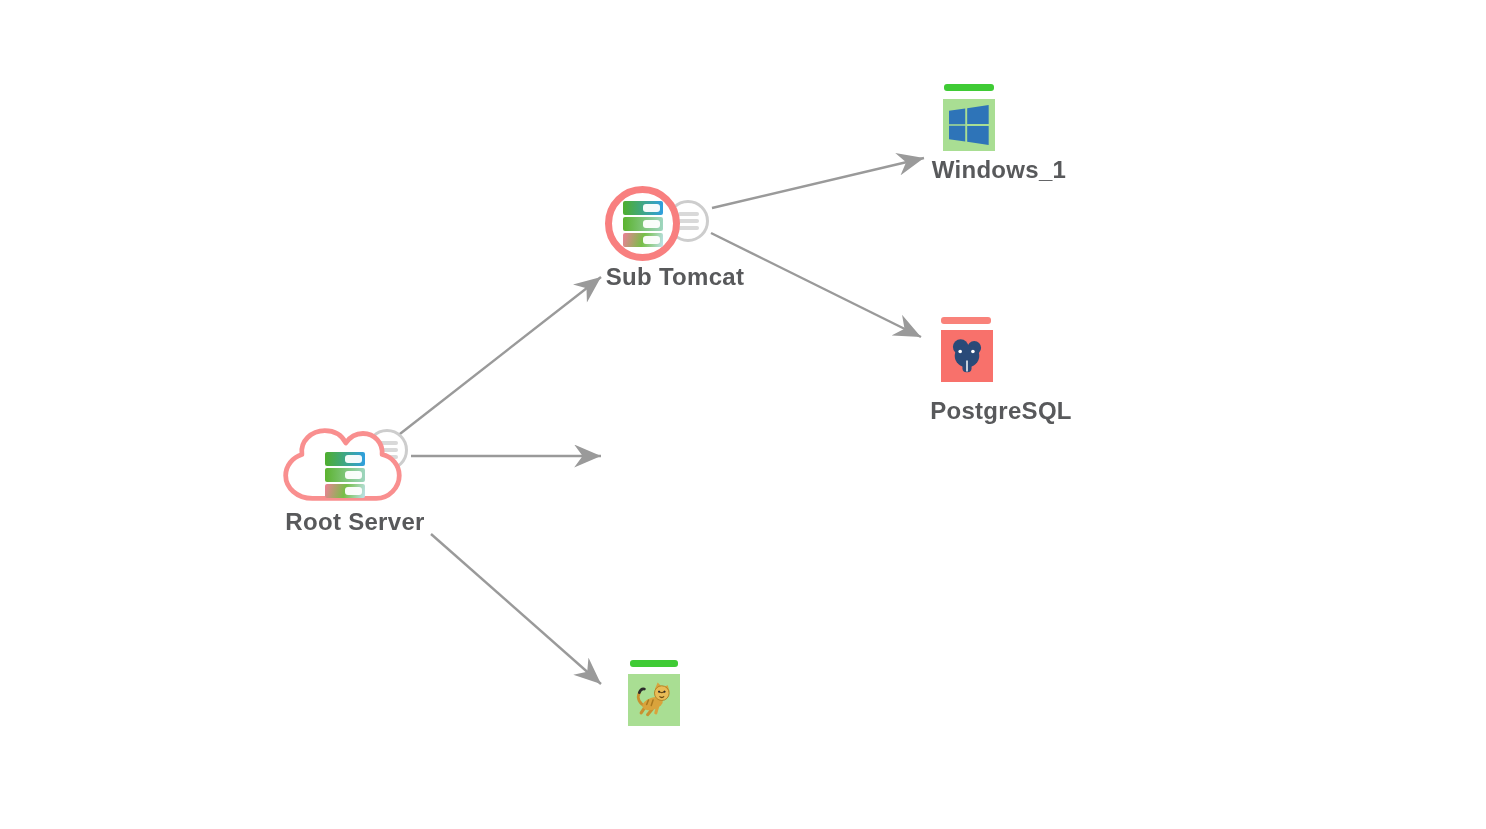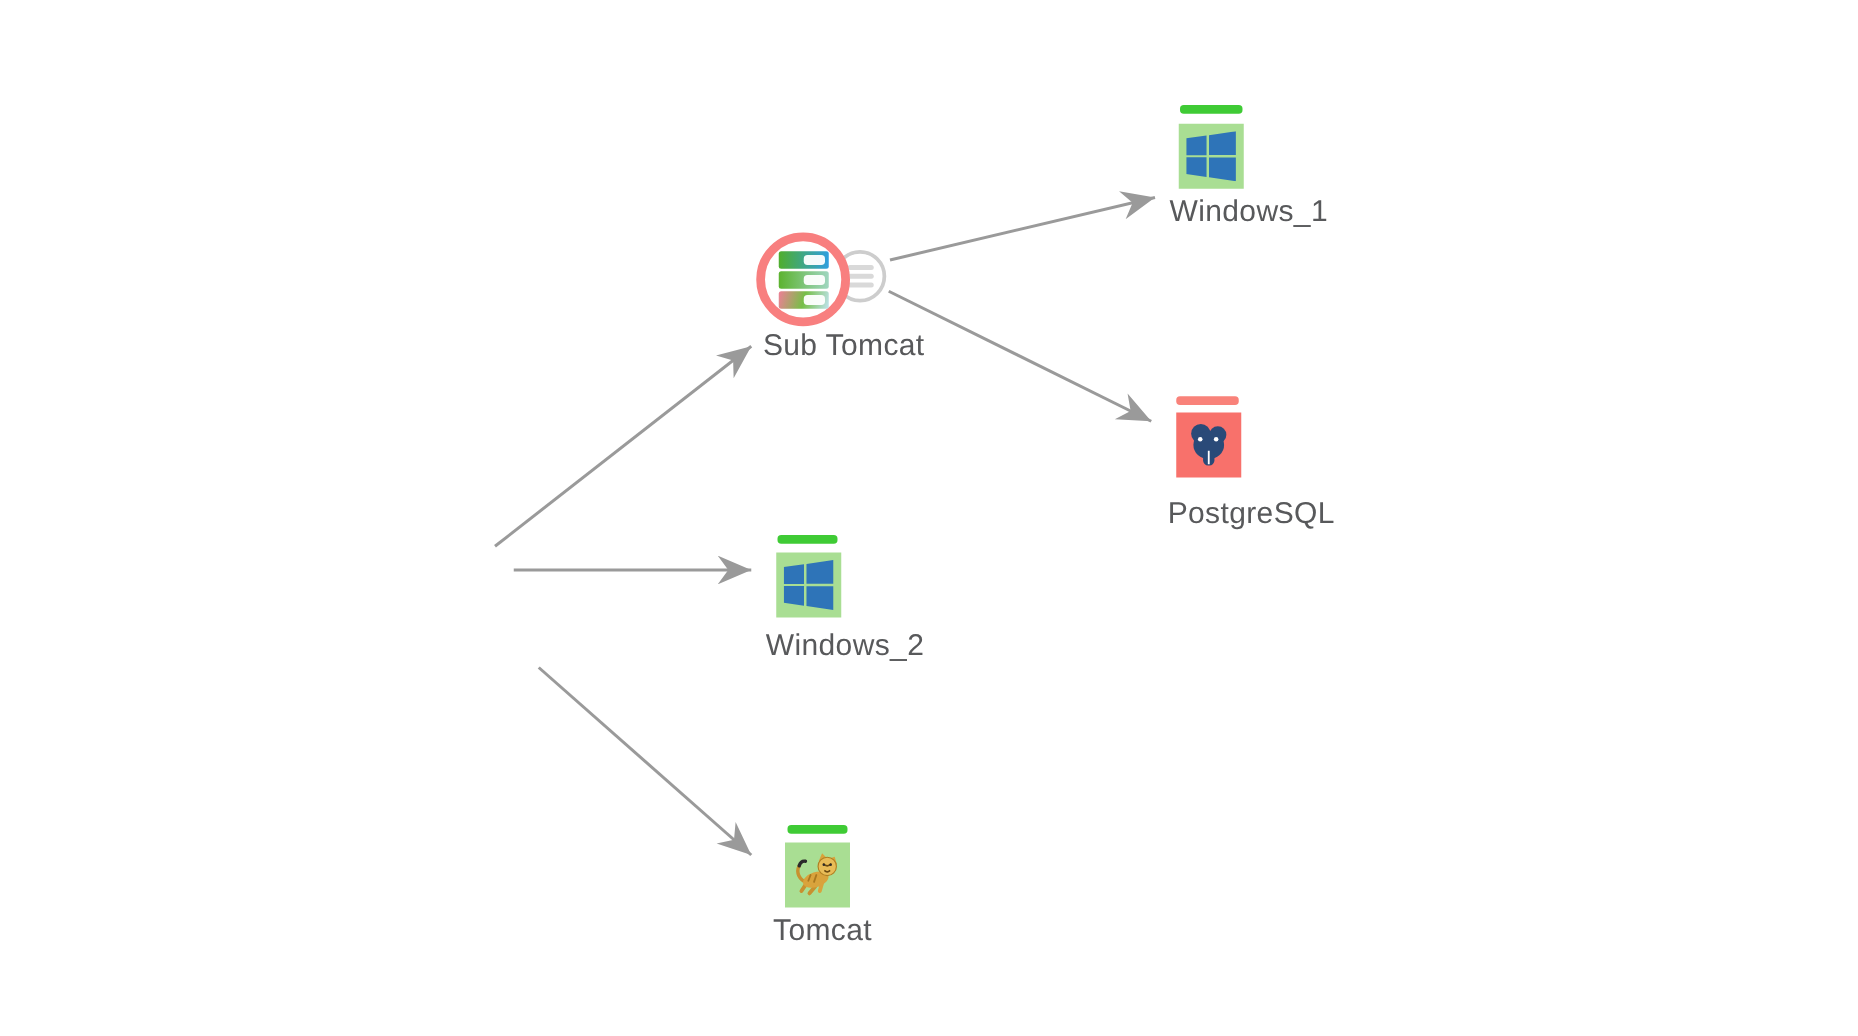--- a/index.html
+++ b/index.html
@@ -5,21 +5,21 @@
   html,body{margin:0;padding:0;background:#ffffff;}
   .canvas{
     position:relative;
     width:1486px;height:829px;
     background:#ffffff;
     font-family:"Liberation Sans", sans-serif;
     overflow:hidden;
   }
   .edges{position:absolute;left:0;top:0;width:1486px;height:829px;}
   .edge{stroke:#9a9a9a;stroke-width:2.4;}
-  .node-group{position:absolute;}
+  .node-group{position:absolute;font-weight:bold;}
   .node-label{
     position:absolute;
     text-align:center;
     font-size:24px;
     color:#58595b;
     letter-spacing:0.3px;
     white-space:nowrap;
   }
   
   .status-bar{position:absolute;height:7px;border-radius:3px;}
@@ -69,20 +69,38 @@
         <path d="M0,0 L14,6 L0,12 L4.4,6 Z" fill="#9a9a9a"></path>
       </marker>
     </defs>
     <line class="edge" x1="396" y1="437" x2="601" y2="277" marker-end="url(#arrowhead)"></line>
     <line class="edge" x1="712" y1="208" x2="924" y2="158" marker-end="url(#arrowhead)"></line>
     <line class="edge" x1="711" y1="233" x2="921" y2="337" marker-end="url(#arrowhead)"></line>
     <line class="edge" x1="411" y1="456" x2="601" y2="456" marker-end="url(#arrowhead)"></line>
     <line class="edge" x1="431" y1="534" x2="601" y2="684" marker-end="url(#arrowhead)"></line>
   </svg>
 
+  <div class="node-group" style="left:255px;top:421px;width:200px;height:120px;">
+    <div class="menu-btn" style="left:111px;top:8px;">
+      <span></span>
+        <span></span>
+        <span></span>
+    </div>
+    <svg class="cloud-svg" style="left:20px;top:2px;" width="134" height="84" viewBox="0 0 134 88">
+      <path d="M103 79 L36 79 C20 79 8 68 8 55 C8 45 15 36 25 33 C23 19 35 8 49 8 C59 8 67 13 71 21 C75 15 82 11 89 11 C101 11 110 21 109 33 C119 35 127 44 127 55 C127 68 116 79 103 79 Z" fill="#ffffff" stroke="#f98f8f" stroke-width="5" stroke-linejoin="round"></path>
+    </svg>
+    <div class="cloud-icon-holder" style="left:70px;top:31px;">
+      <div class="server-icon">
+        <div class="server-row r1"></div>
+        <div class="server-row r2"></div>
+        <div class="server-row r3"></div>
+      </div>
+    </div>
+    <div class="node-label" style="left:0px;top:87px;width:200px;">Root Server</div>
+  </div>
 
   <div class="node-group" style="left:570px;top:181px;width:210px;height:115px;">
     <div class="menu-btn" style="left:97px;top:19px;">
       <span></span>
         <span></span>
         <span></span>
     </div>
     <div class="ring" style="left:35px;top:5px;">
       <div class="server-icon">
         <div class="server-row r1"></div>
@@ -114,29 +132,20 @@
           <rect x="17" y="26" width="10" height="14" rx="4.5"></rect>
         </g>
         <circle cx="14.5" cy="17" r="2" fill="#ffffff"></circle>
         <circle cx="28.5" cy="17" r="2" fill="#ffffff"></circle>
         <line x1="22" y1="27" x2="22" y2="39" stroke="#ffffff" stroke-width="1.6"></line>
       </svg>
     </div>
     <div class="node-label" style="left:0px;top:80px;width:200px;">PostgreSQL</div>
   </div>
 
-  <div class="node-group" style="left:576px;top:428px;width:200px;height:100px;">
-    <div class="status-bar bar-green" style="left:46px;top:0;width:48px;"></div>
-    <div class="tile green" style="left:45px;top:14px;">
-      <svg width="40" height="40" viewBox="0 0 88 88">
-        <path fill="#2e74b8" d="M0 12.5 L35.7 7.6 L35.7 42.1 L0 42.1 Z M40 6.9 L87.3 0 L87.3 41.8 L40 41.8 Z M0 45.7 L35.7 45.7 L35.7 80.3 L0 75.4 Z M40 46.1 L87.3 46.1 L87.3 87.9 L40 81 Z"></path>
-      </svg>
-    </div>
-    <div class="node-label" style="left:0px;top:75px;width:200px;">Windows_2</div>
-  </div>
 
   <div class="node-group" style="left:558px;top:660px;width:200px;height:100px;">
     <div class="status-bar bar-green" style="left:72px;top:0;width:48px;"></div>
     <div class="tile green" style="left:70px;top:14px;">
       <svg width="44" height="44" viewBox="0 0 48 48">
 
         <path d="M15 31 C8 28 5 22 8 16" stroke="#c8912f" stroke-width="3" fill="none" stroke-linecap="round"></path>
         <path d="M8 16 C9 13 11 11.5 13.5 12" stroke="#2b2b2b" stroke-width="3" fill="none" stroke-linecap="round"></path>
 
         <path d="M14 32 L10 38" stroke="#c8912f" stroke-width="3.4" stroke-linecap="round"></path>
@@ -149,16 +158,15 @@
         <circle cx="32.5" cy="16.5" r="8" fill="#e8bc57" stroke="#b07f22" stroke-width="1"></circle>
 
         <path d="M29 14 Q32.5 18 36 14" stroke="#6b4a10" stroke-width="1.4" fill="none"></path>
         <path d="M30 20 Q32.5 22.5 35 20" stroke="#6b4a10" stroke-width="1.4" fill="none"></path>
         <circle cx="29.5" cy="15" r="1.1" fill="#2b2b2b"></circle>
         <circle cx="35.5" cy="15" r="1.1" fill="#2b2b2b"></circle>
 
         <path d="M18 24 L16 29 M23 24 L21 30" stroke="#a9781f" stroke-width="1.6" stroke-linecap="round"></path>
       </svg>
     </div>
-    <div class="node-label" style="left:0px;top:71px;width:200px;">Tomcat</div>
   </div>
 
 </div>
 
 </body></html>

